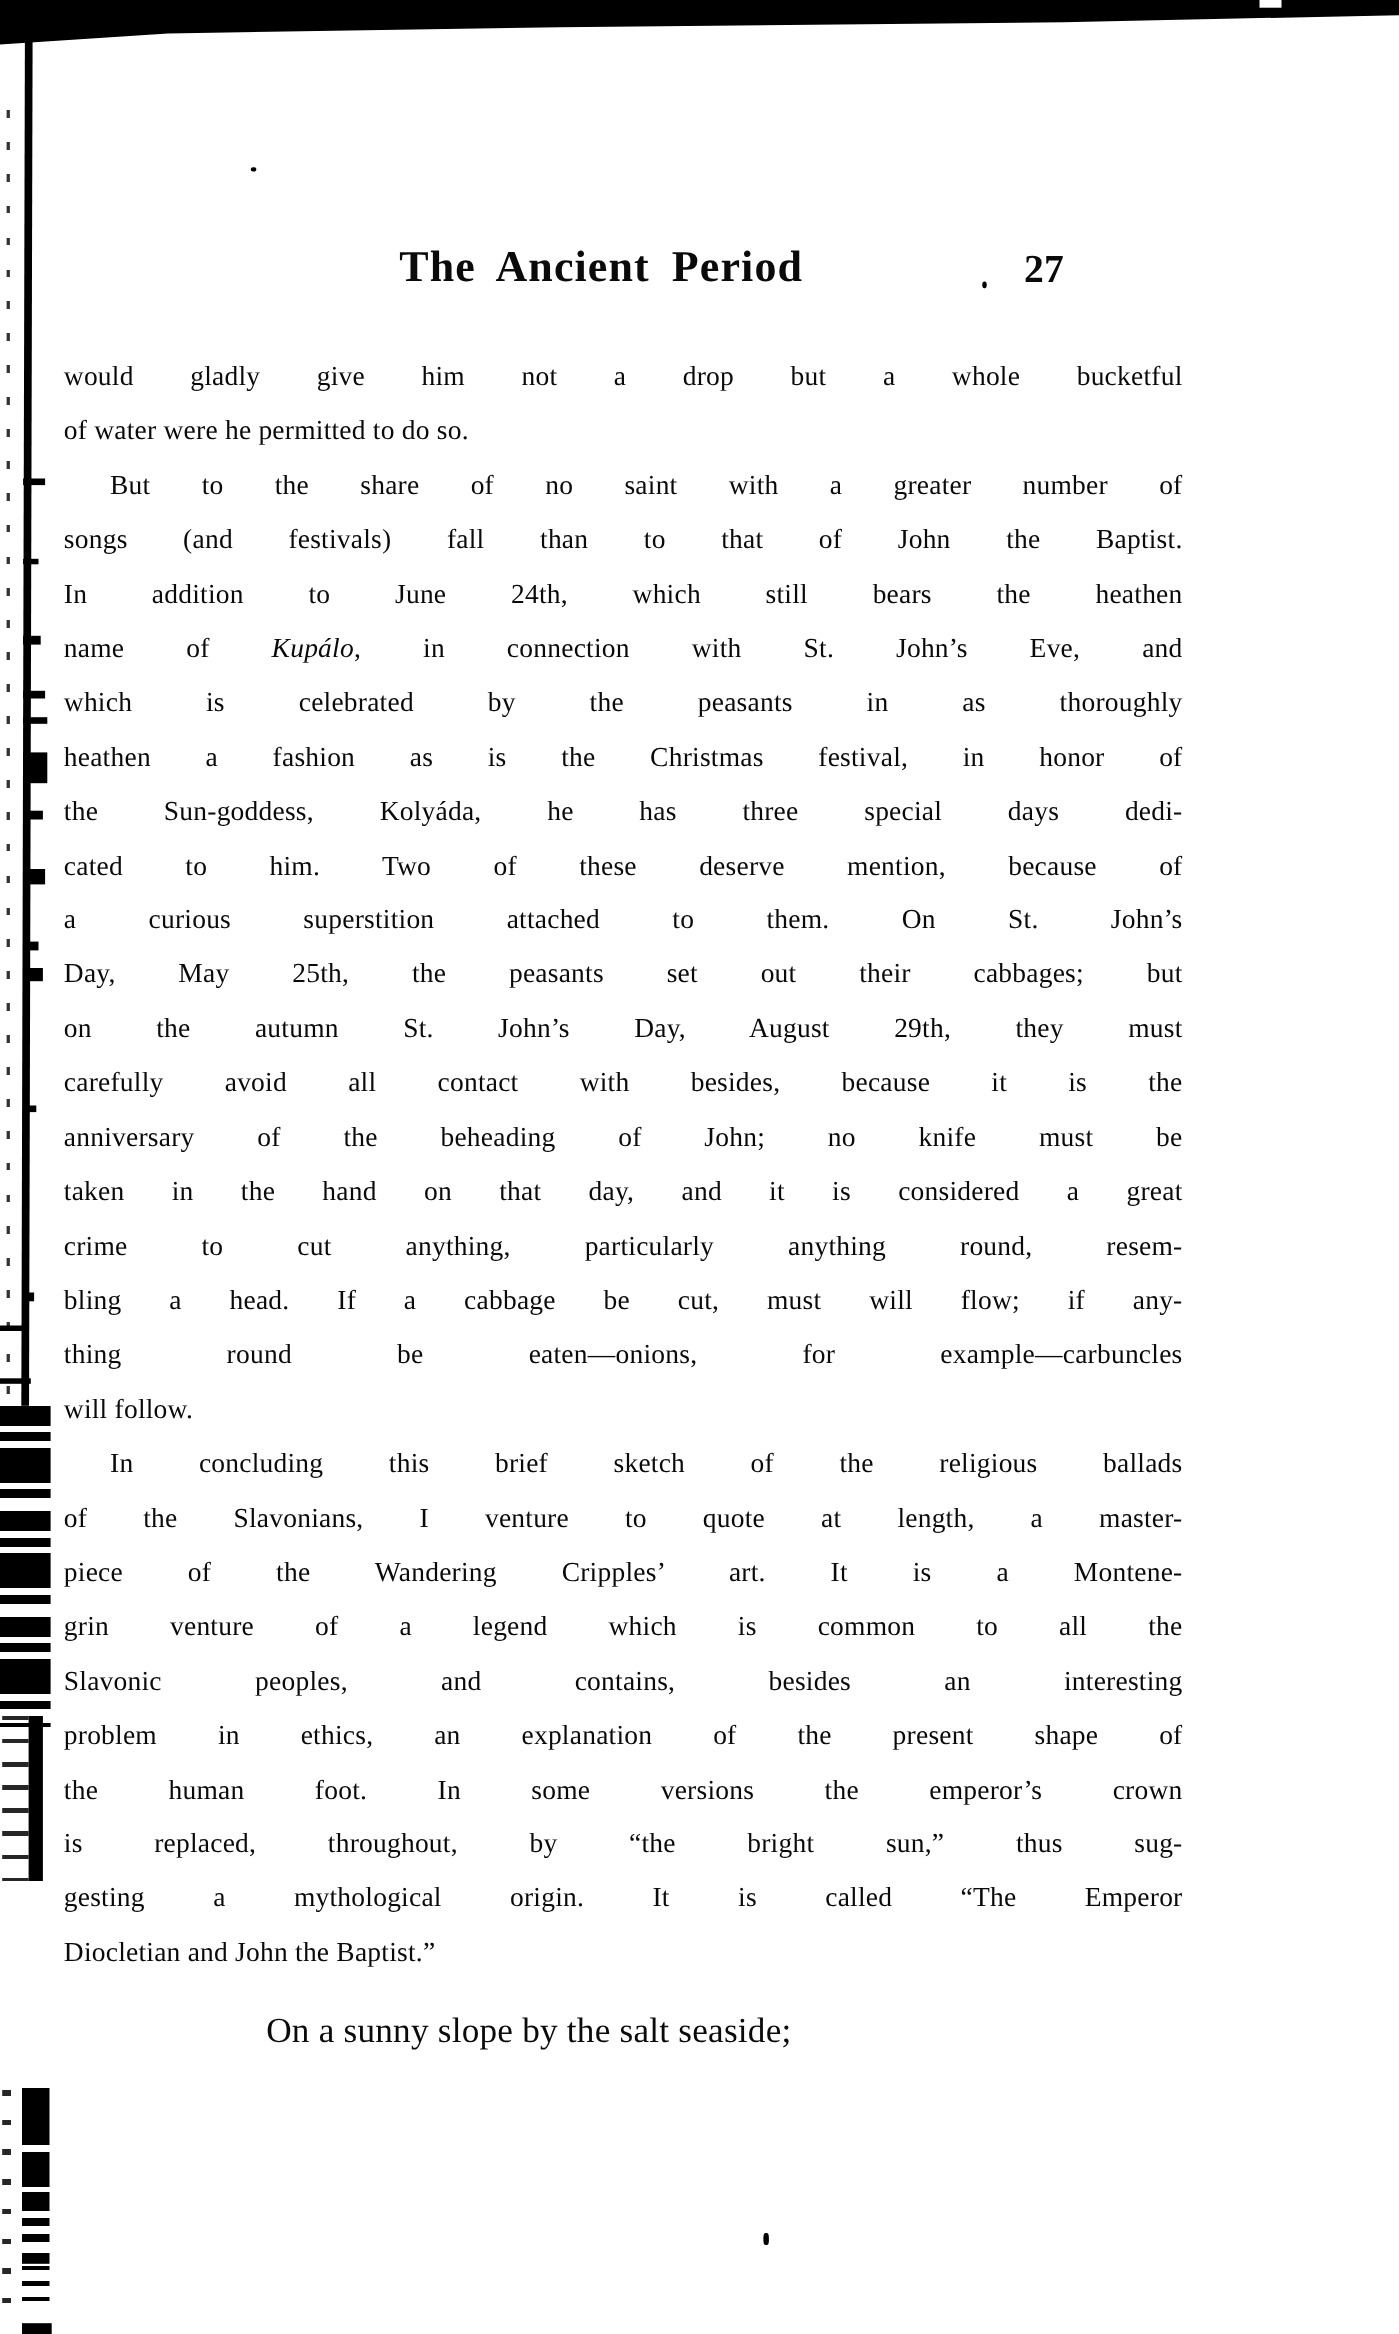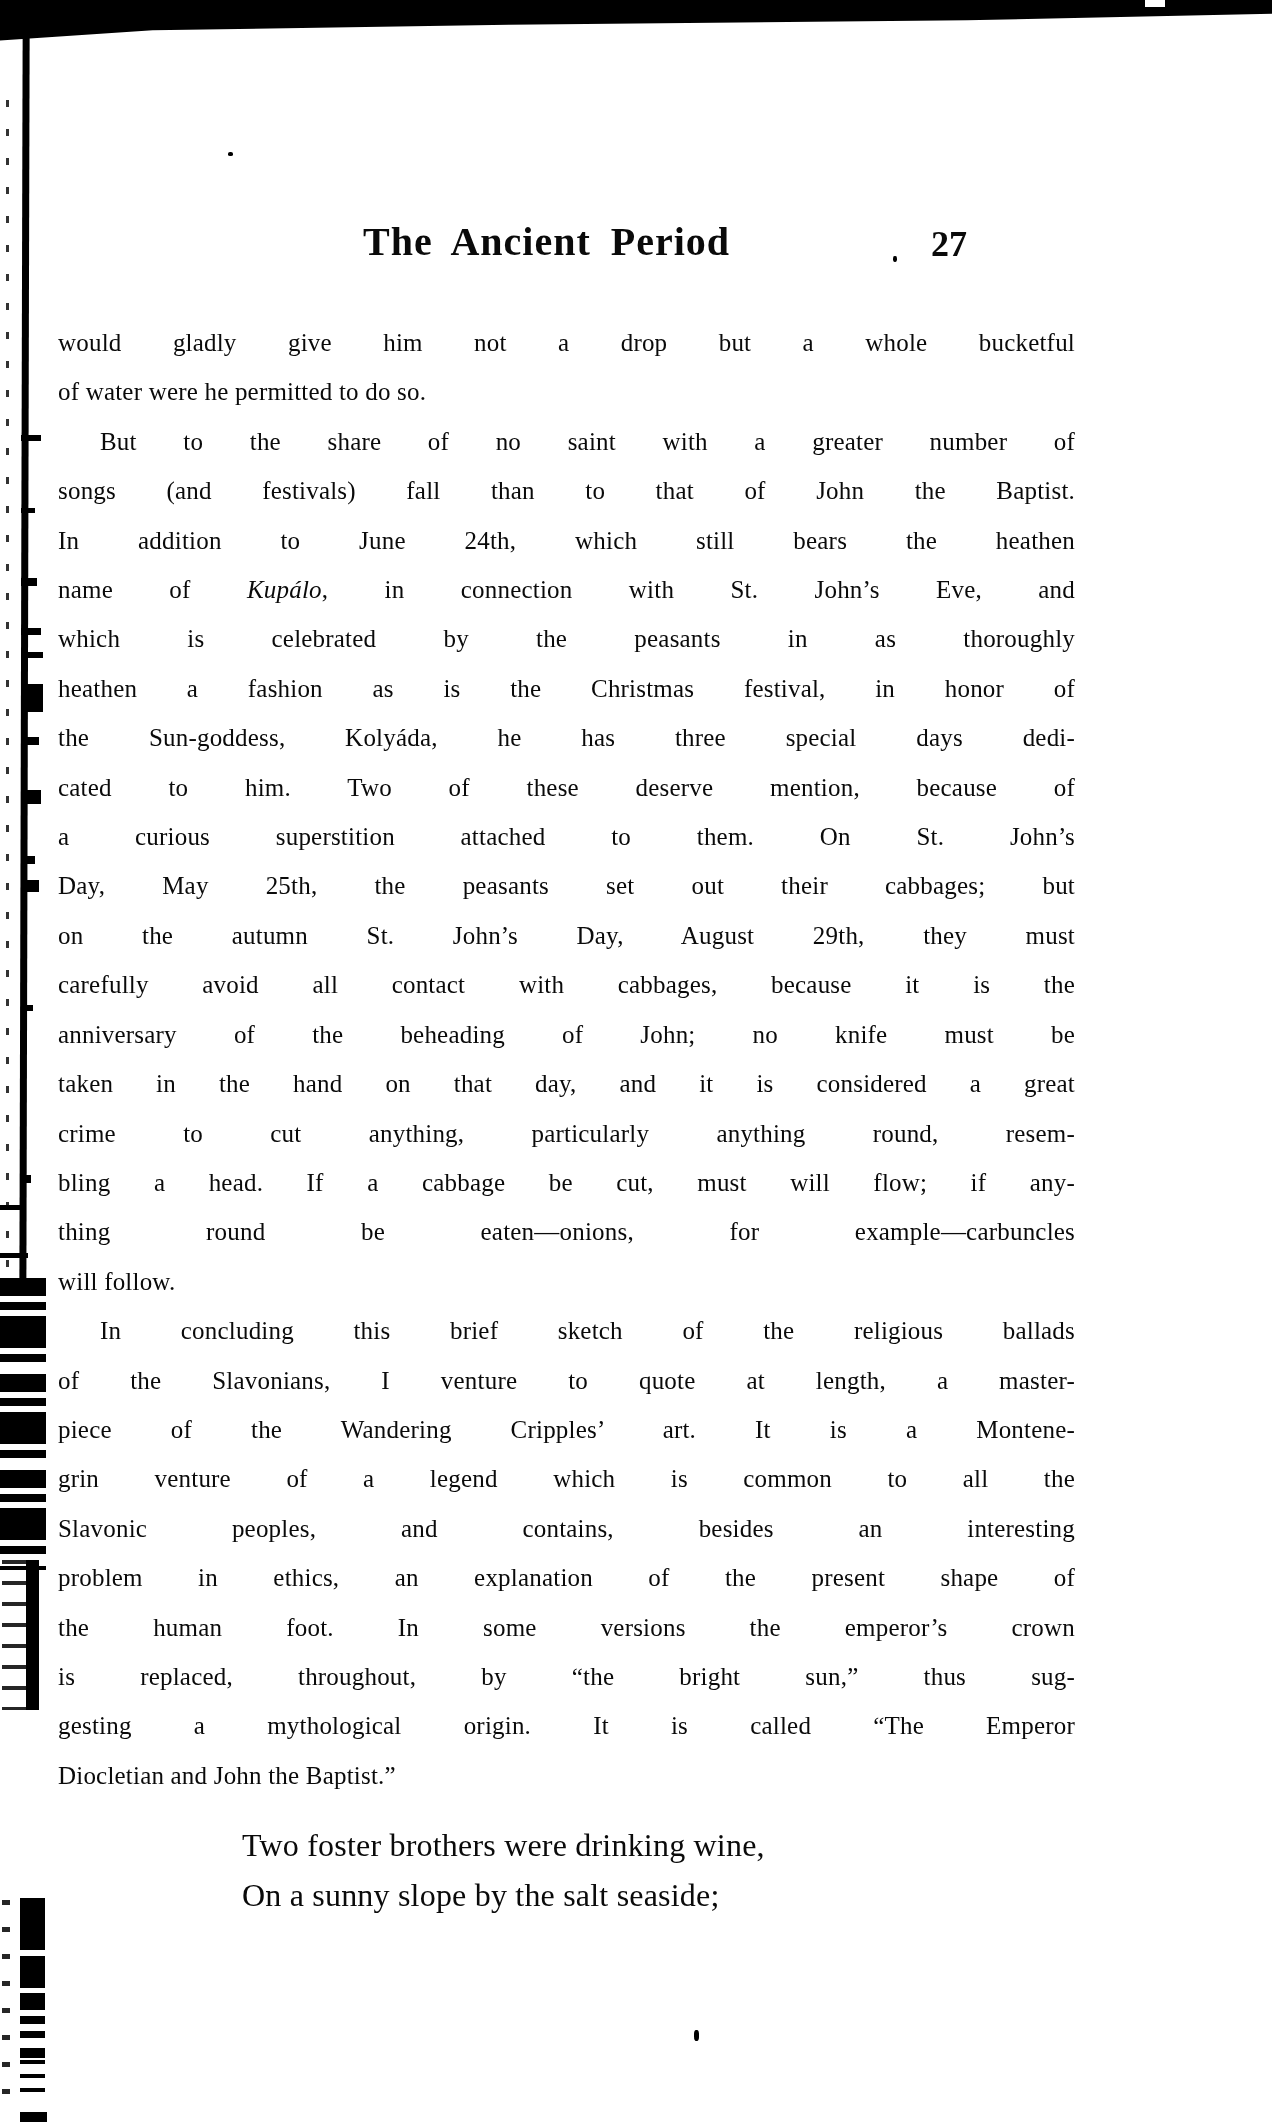--- a/index.html
+++ b/index.html
@@ -125,21 +125,21 @@
           <div class="line">songs (and festivals) fall than to that of John the Baptist.</div>
           <div class="line">In addition to June 24th, which still bears the heathen</div>
           <div class="line">name of <i>Kupálo</i>, in connection with St. John’s Eve, and</div>
           <div class="line">which is celebrated by the peasants in as thoroughly</div>
           <div class="line">heathen a fashion as is the Christmas festival, in honor of</div>
           <div class="line">the Sun-goddess, Kolyáda, he has three special days dedi-</div>
           <div class="line">cated to him.  Two of these deserve mention, because of</div>
           <div class="line">a curious superstition attached to them.  On St. John’s</div>
           <div class="line">Day, May 25th, the peasants set out their cabbages; but</div>
           <div class="line">on the autumn St. John’s Day, August 29th, they must</div>
-          <div class="line">carefully avoid all contact with cabbages, because it is the</div>
+          <div class="line">carefully avoid all contact with besides, because it is the</div>
           <div class="line">anniversary of the beheading of John; no knife must be</div>
           <div class="line">taken in the hand on that day, and it is considered a great</div>
           <div class="line">crime to cut anything, particularly anything round, resem-</div>
           <div class="line">bling a head.  If a cabbage be cut, must will flow; if any-</div>
           <div class="line">thing round be eaten—onions, for example—carbuncles</div>
           <div class="line last">will follow.</div>
         </div>
         <div class="paragraph indent">
           <div class="line">In concluding this brief sketch of the religious ballads</div>
           <div class="line">of the Slavonians, I venture to quote at length, a master-</div>
@@ -147,17 +147,16 @@
           <div class="line">grin venture of a legend which is common to all the</div>
           <div class="line">Slavonic peoples, and contains, besides an interesting</div>
           <div class="line">problem in ethics, an explanation of the present shape of</div>
           <div class="line">the human foot.  In some versions the emperor’s crown</div>
           <div class="line">is replaced, throughout, by “the bright sun,” thus sug-</div>
           <div class="line">gesting a mythological origin.  It is called “The Emperor</div>
           <div class="line last">Diocletian and John the Baptist.”</div>
         </div>
       </div>
     <div id="verse" class="verse">
-        <div class="vline">Two foster brothers were drinking wine,</div>
         <div class="vline">On a sunny slope by the salt seaside;</div>
       </div>
   </div>
 </div>
 
 </body></html>

